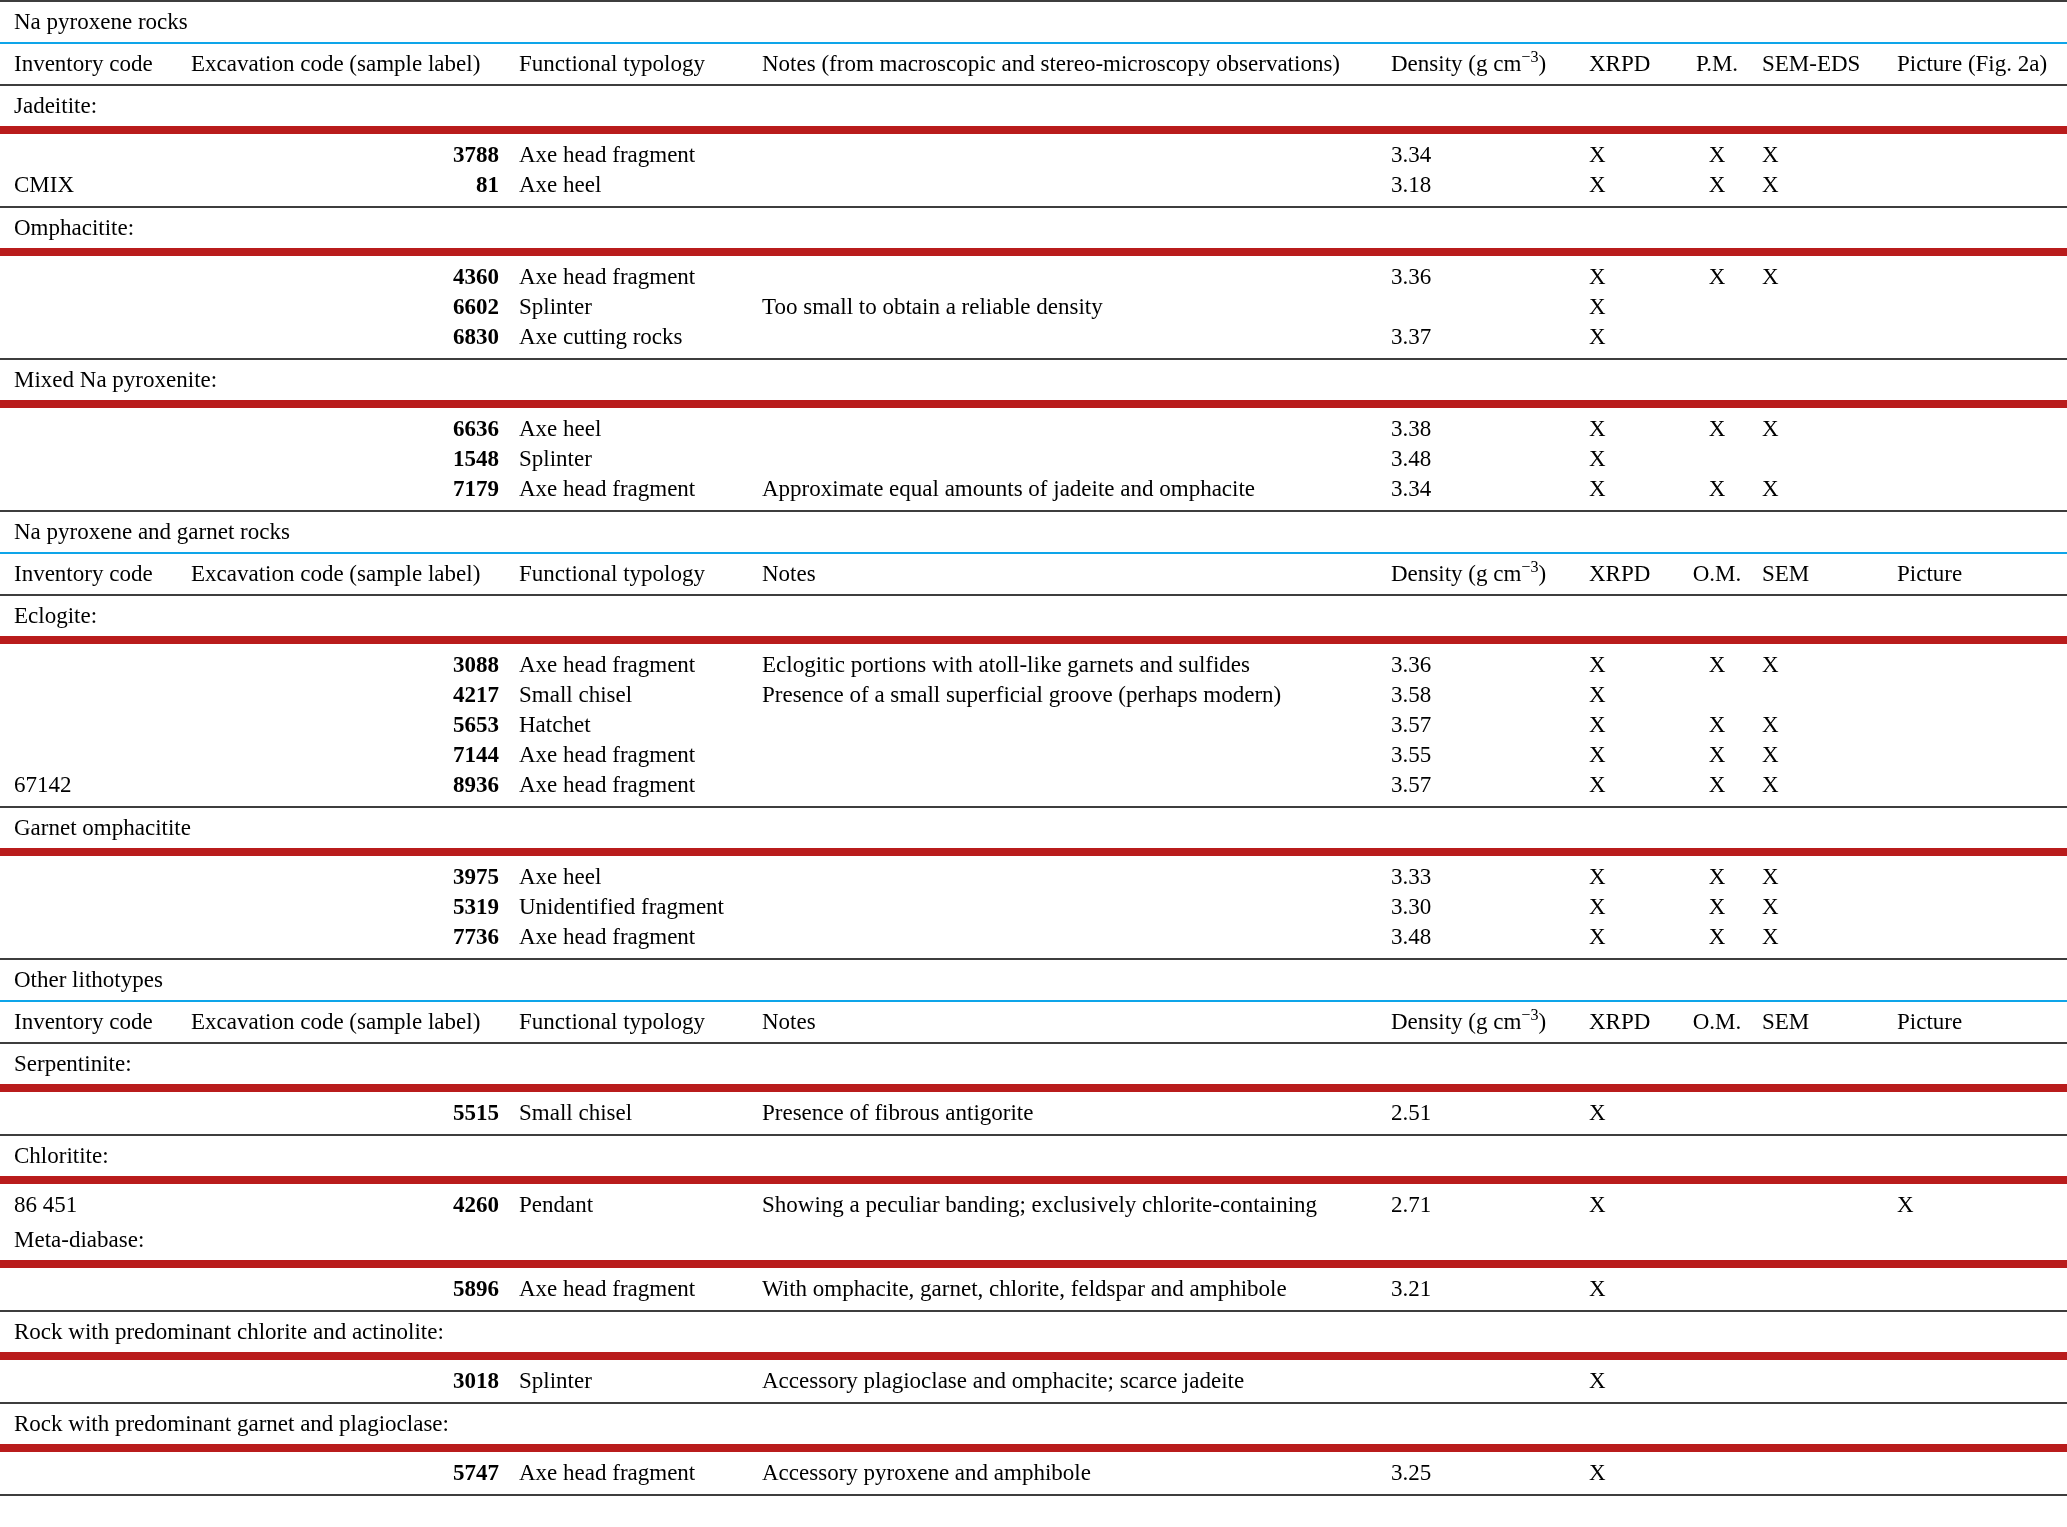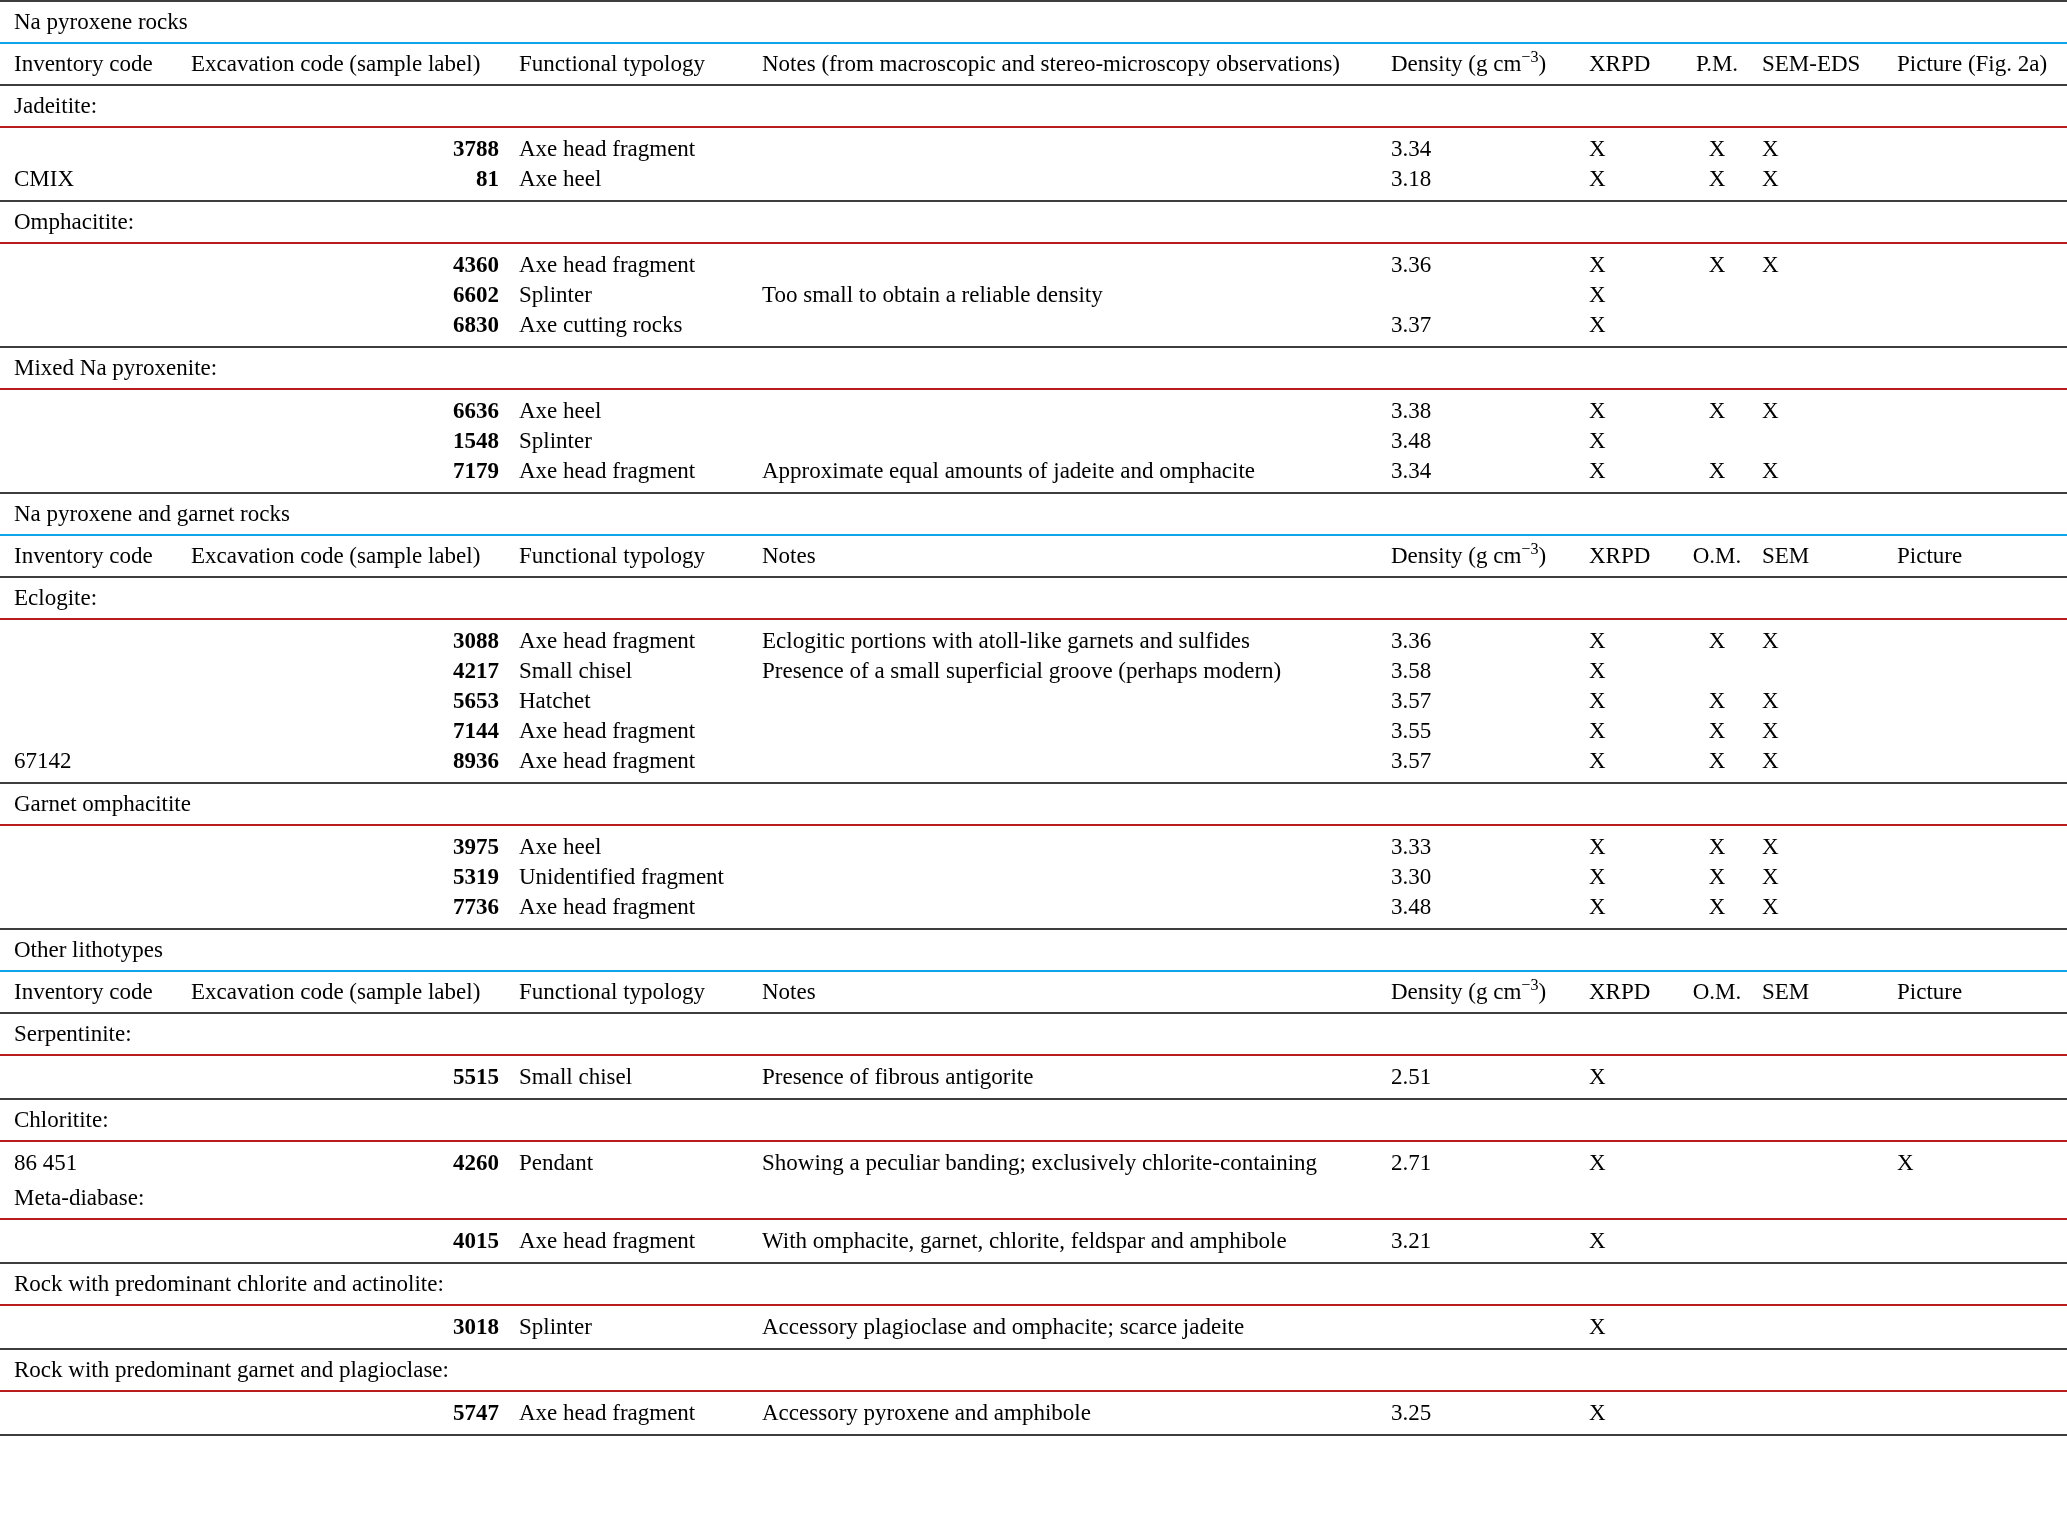--- a/index.html
+++ b/index.html
@@ -45,21 +45,21 @@
     padding-top: 7px;
     padding-bottom: 7px;
     padding-left: 14px;
   }
   tr.header-row td {
     border-bottom: 2px solid #3d3d3d;
     padding-top: 7px;
     padding-bottom: 7px;
   }
   tr.group-row td {
-    border-bottom: 2px solid #b91c1c;
+    border-bottom: 8px solid #b91c1c;
     padding-top: 7px;
     padding-bottom: 7px;
     padding-left: 14px;
   }
   tr.data-row.first td { padding-top: 8px; }
   tr.data-row.last  td { padding-bottom: 8px; border-bottom: 2px solid #3d3d3d; }
 
   sup.exp {
     font-size: 70%;
     vertical-align: super;
@@ -341,21 +341,21 @@
         <td class="c-m1">X</td>
         <td class="c-m2"></td>
         <td class="c-m3"></td>
         <td class="c-pic">X</td>
       </tr>
       <tr class="group-row">
         <td class="" colspan="9">Meta-diabase:</td>
       </tr>
       <tr class="data-row first last">
         <td class="c-inv"></td>
-        <td class="c-exc">4015</td>
+        <td class="c-exc">5896</td>
         <td class="c-typ">Axe head fragment</td>
         <td class="c-not">With omphacite, garnet, chlorite, feldspar and amphibole</td>
         <td class="c-den">3.21</td>
         <td class="c-m1">X</td>
         <td class="c-m2"></td>
         <td class="c-m3"></td>
         <td class="c-pic"></td>
       </tr>
       <tr class="group-row">
         <td class="" colspan="9">Rock with predominant chlorite and actinolite:</td>

